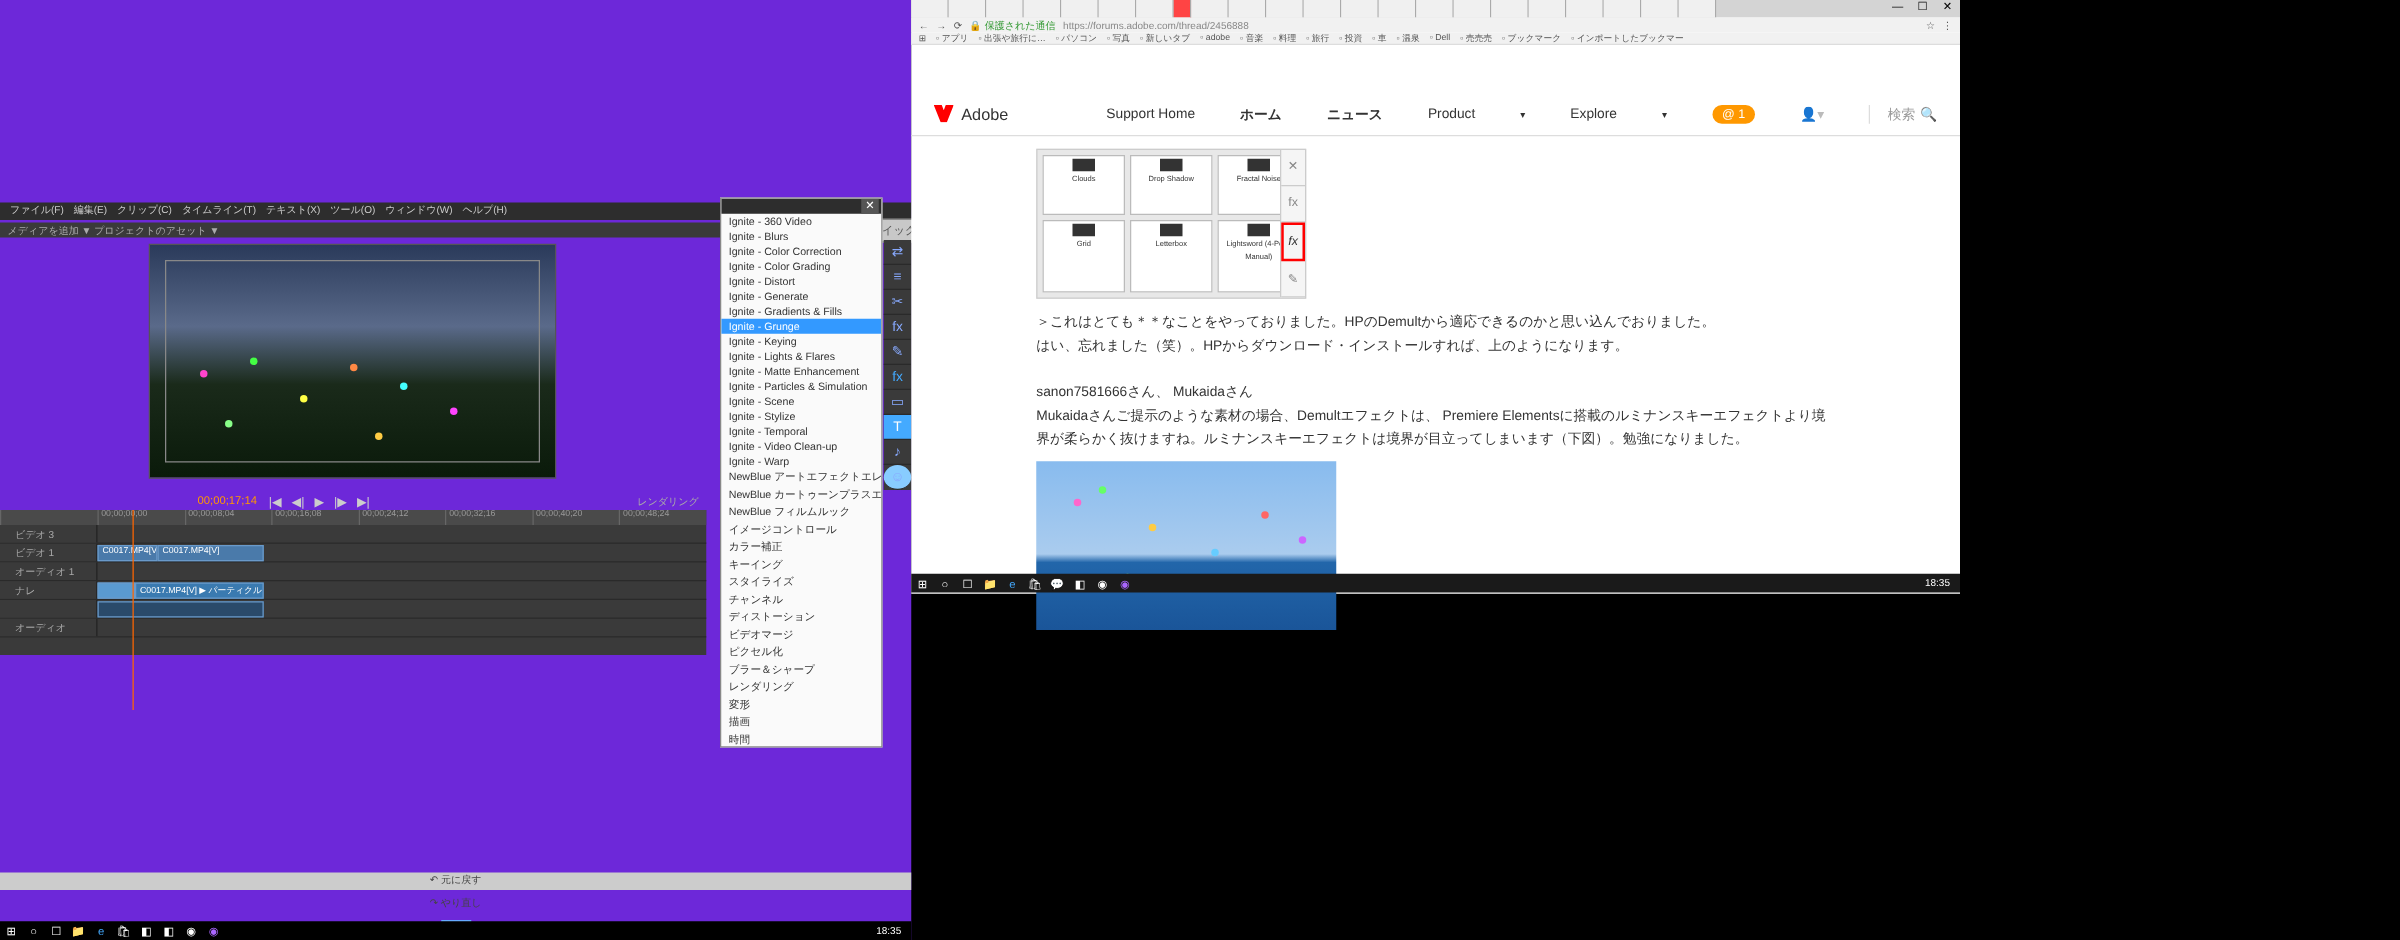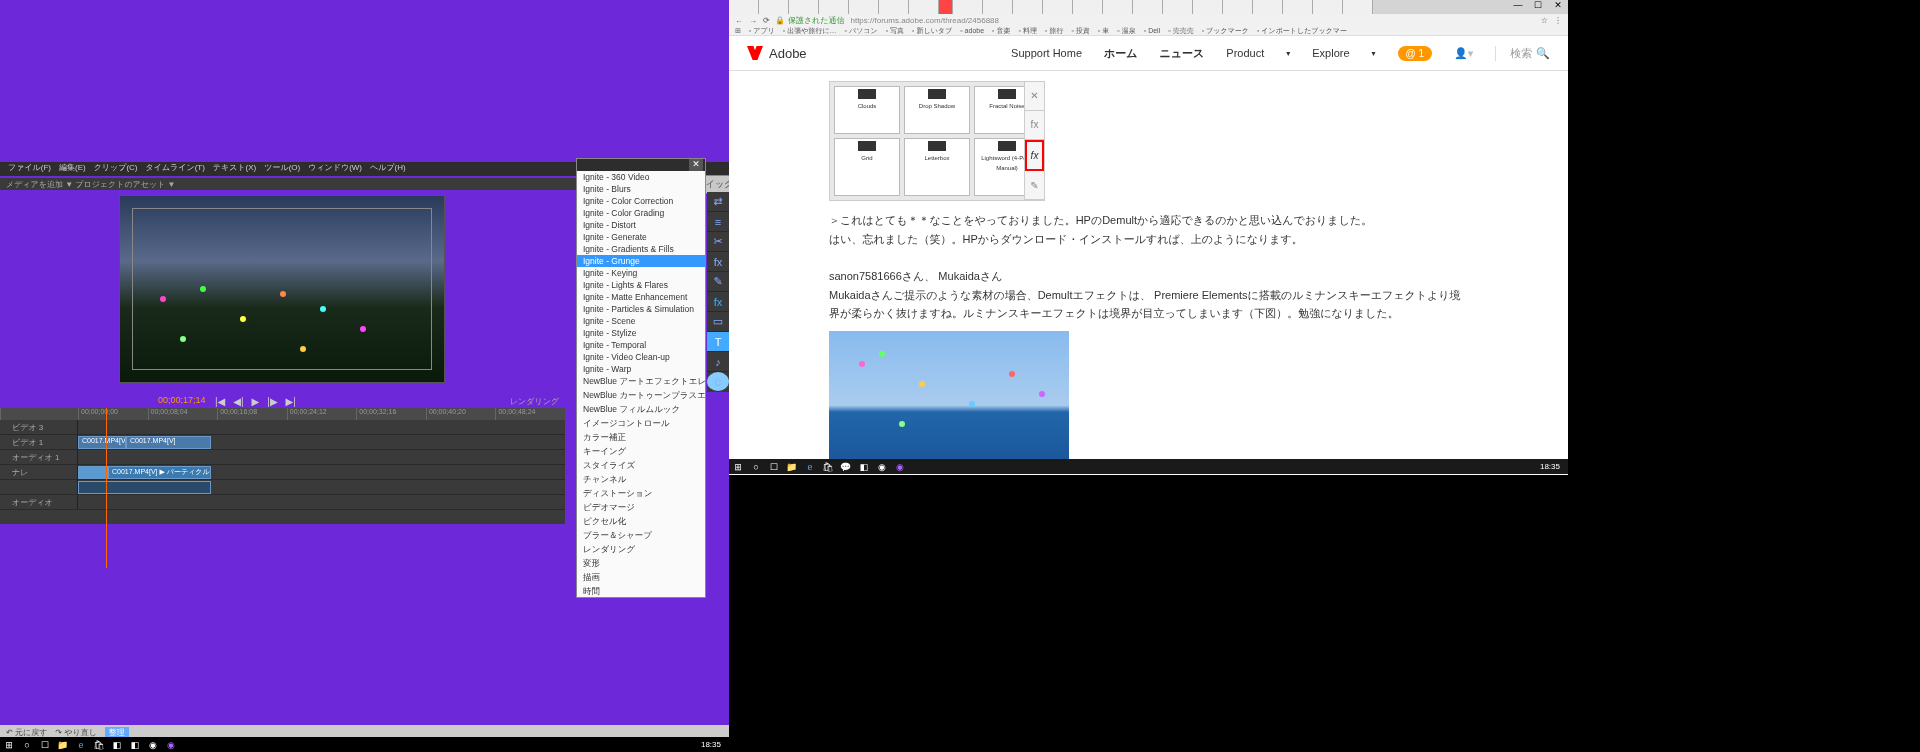--- a/index.html
+++ b/index.html
@@ -20,21 +20,21 @@
 .pe-transport { position: absolute; top: 396px; left: 215px; display: flex; gap: 8px; }
 .pe-transport span { color: #ccc; font-size: 10px; cursor: pointer; }
 .pe-timeline { position: absolute; top: 408px; width: 565px; height: 116px; background: #3a3a3a; }
 .pe-timeruler { height: 12px; background: #4a4a4a; display: flex; font-size: 7px; color: #999; }
 .pe-timeruler span { flex: 1; padding-left: 2px; border-left: 1px solid #666; }
 .pe-track { height: 15px; border-bottom: 1px solid #2a2a2a; display: flex; align-items: center; font-size: 8px; color: #aaa; }
 .pe-track-label { width: 78px; padding-left: 12px; background: #3a3a3a; border-right: 1px solid #222; height: 100%; display: flex; align-items: center; }
 .pe-track-content { flex: 1; position: relative; height: 100%; }
 .pe-clip { position: absolute; height: 13px; top: 1px; background: #4a7aaa; border: 1px solid #6a9aca; font-size: 7px; color: #fff; padding-left: 3px; overflow: hidden; }
 .pe-playhead { position: absolute; top: 0; left: 106px; width: 1px; height: 160px; background: #ff6600; z-index: 5; }
-.pe-bottom { position: absolute; bottom: 13px; width: 729px; height: 14px; background: #ccc; display: flex; align-items: center; font-size: 8px; color: #444; padding: 0 6px; gap: 8px; }
+.pe-bottom { position: absolute; bottom: 40px; width: 729px; height: 14px; background: #ccc; display: flex; align-items: center; font-size: 8px; color: #444; padding: 0 6px; gap: 8px; flex-direction: column; }
 
 
 .pe-fx { position: absolute; left: 576px; top: 158px; width: 130px; height: 440px; background: #fafafa; border: 1px solid #888; overflow: hidden; }
 .pe-fx-title { height: 12px; background: #2d2d2d; }
 .pe-fx-close { position: absolute; right: 2px; top: 0; width: 14px; height: 12px; background: #555; color: #fff; font-size: 9px; text-align: center; }
 .pe-fx-list { font-size: 8.5px; color: #333; }
 .pe-fx-item { padding: 1px 6px; white-space: nowrap; }
 .pe-fx-item.sel { background: #3399ff; color: #fff; }
 
 
@@ -43,24 +43,24 @@
 
 
 .chrome { position: absolute; left: 729px; top: 0; width: 839px; height: 475px; background: #fff; }
 .chrome-tabs { height: 14px; background: #d4d4d4; display: flex; overflow: hidden; }
 .chrome-tab { width: 30px; height: 14px; background: #f0f0f0; border-right: 1px solid #aaa; font-size: 7px; }
 .chrome-tab.active { background: #fff; }
 .chrome-winctl { margin-left: auto; display: flex; }
 .chrome-winctl span { width: 20px; font-size: 9px; text-align: center; }
 .chrome-addr { height: 12px; background: #f1f1f1; display: flex; align-items: center; font-size: 8px; color: #555; padding: 0 6px; gap: 6px; }
 .chrome-bm { height: 10px; background: #f1f1f1; border-bottom: 1px solid #ddd; display: flex; font-size: 7px; color: #555; padding-left: 6px; gap: 8px; align-items: center; }
-.adobe-hdr { height: 28px; border-bottom: 1px solid #ddd; display: flex; align-items: center; padding: 17px 18px; }
+.adobe-hdr { height: 28px; border-bottom: 1px solid #ddd; display: flex; align-items: center; padding: 17px 18px; margin-top: 38px; }
 .adobe-logo { display: flex; align-items: center; gap: 6px; font-size: 13px; color: #333; }
 .adobe-logo-icon { width: 16px; height: 14px; background: #ff0000; clip-path: polygon(0 0, 40% 0, 50% 30%, 60% 0, 100% 0, 65% 100%, 35% 100%); }
-.adobe-nav { margin-left: auto; display: flex; gap: 22px; font-size: 11px; color: #333; align-items: center; }
+.adobe-nav { margin-left: auto; display: flex; gap: 36px; font-size: 11px; color: #333; align-items: center; }
 .adobe-badge { background: #ff9800; color: #fff; border-radius: 10px; padding: 2px 8px; font-size: 10px; }
 .adobe-search { border-left: 1px solid #ddd; padding-left: 14px; color: #999; display: flex; align-items: center; gap: 4px; }
 .forum-body { padding: 10px 100px; font-size: 11px; color: #333; line-height: 1.7; }
 .forum-img1 { width: 216px; height: 120px; background: #e8e8e8; border: 1px solid #ccc; margin-bottom: 10px; display: flex; flex-direction: column; }
 .fx-grid { display: grid; grid-template-columns: repeat(3, 1fr); gap: 4px; padding: 4px; flex: 1; }
 .fx-cell { background: #fff; border: 1px solid #bbb; font-size: 6px; text-align: center; padding-top: 14px; position: relative; }
 .fx-cell::before { content: ""; position: absolute; top: 2px; left: 50%; transform: translateX(-50%); width: 18px; height: 10px; background: #333; }
 .fx-icon-col { position: absolute; right: 0; top: 0; width: 20px; height: 100%; background: #f5f5f5; border-left: 1px solid #ccc; display: flex; flex-direction: column; }
 .fx-icon { flex: 1; border-bottom: 1px solid #ccc; font-size: 10px; display: flex; align-items: center; justify-content: center; color: #888; }
 .fx-icon.hl { border: 2px solid #ff0000; color: #333; font-style: italic; }

